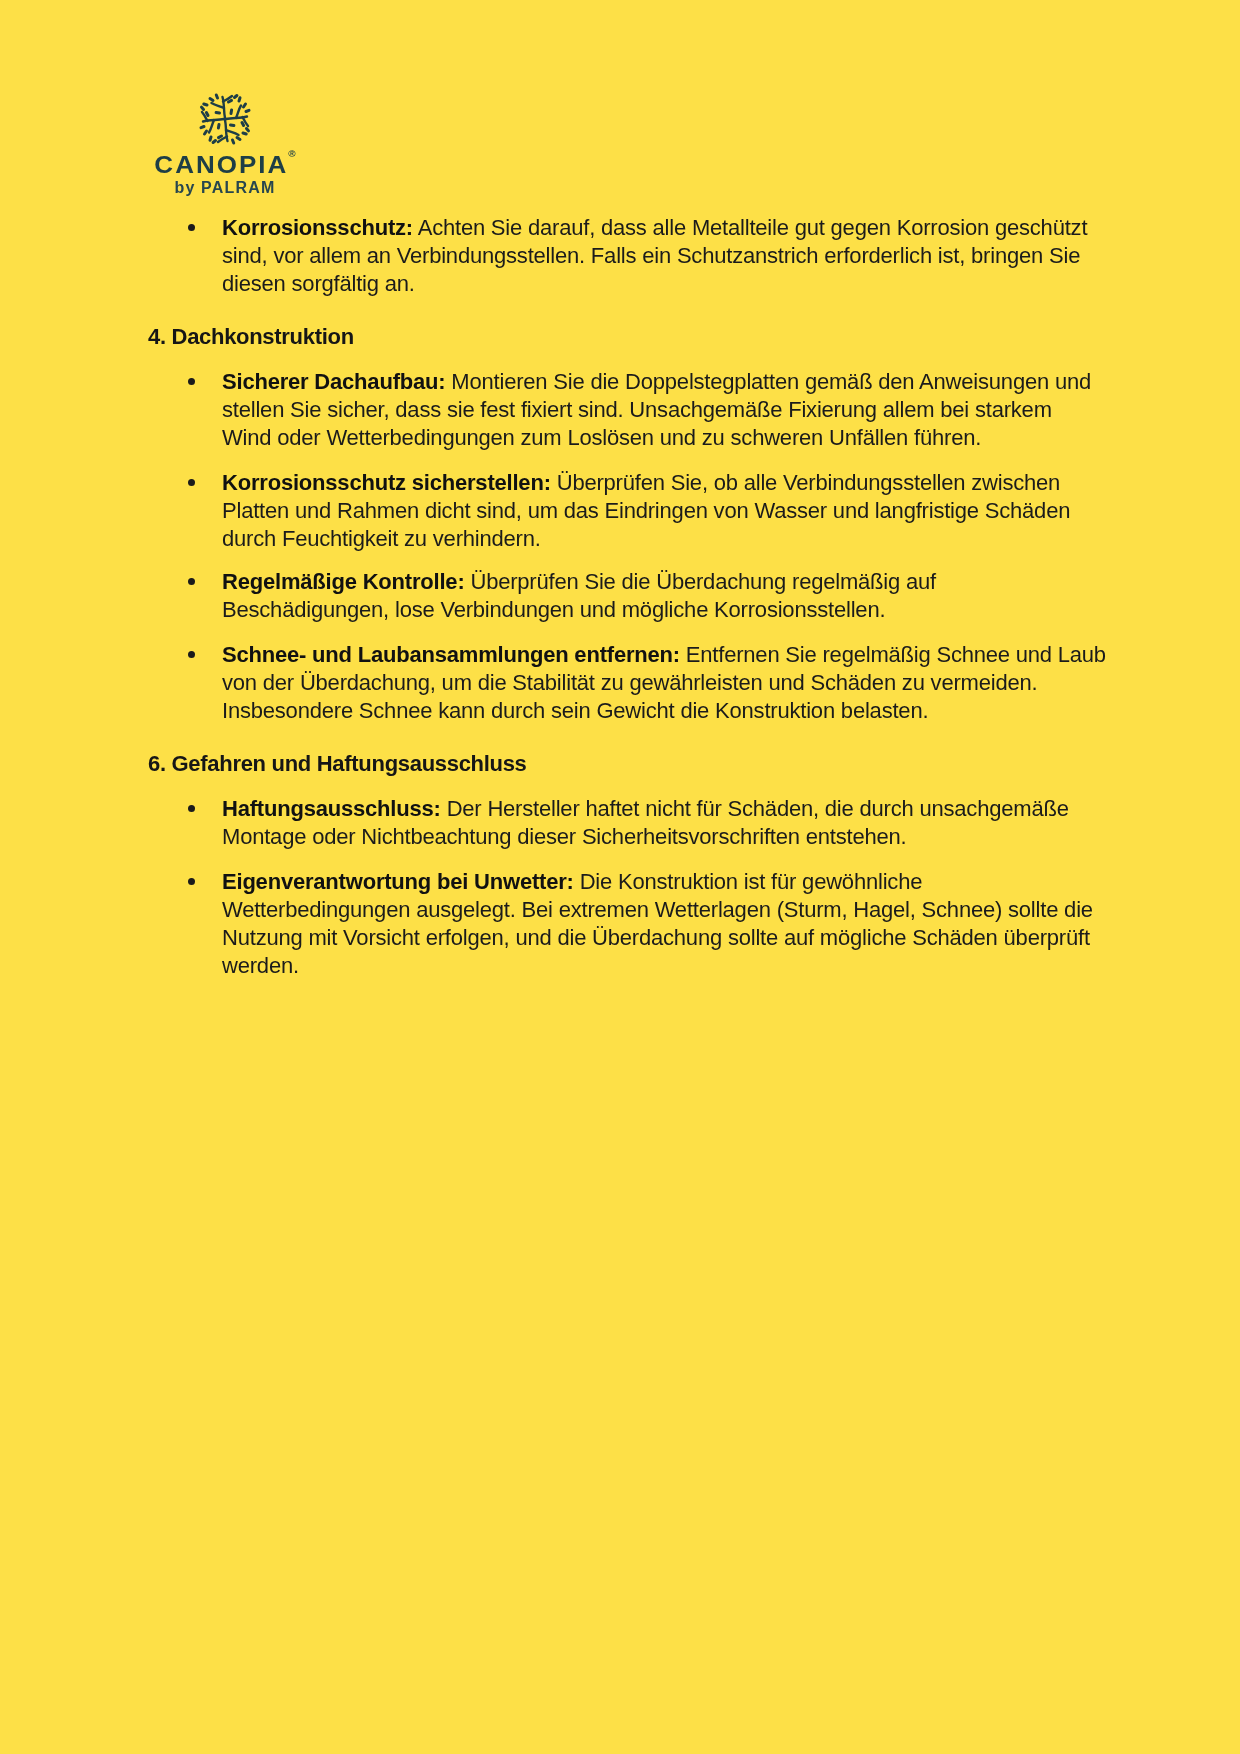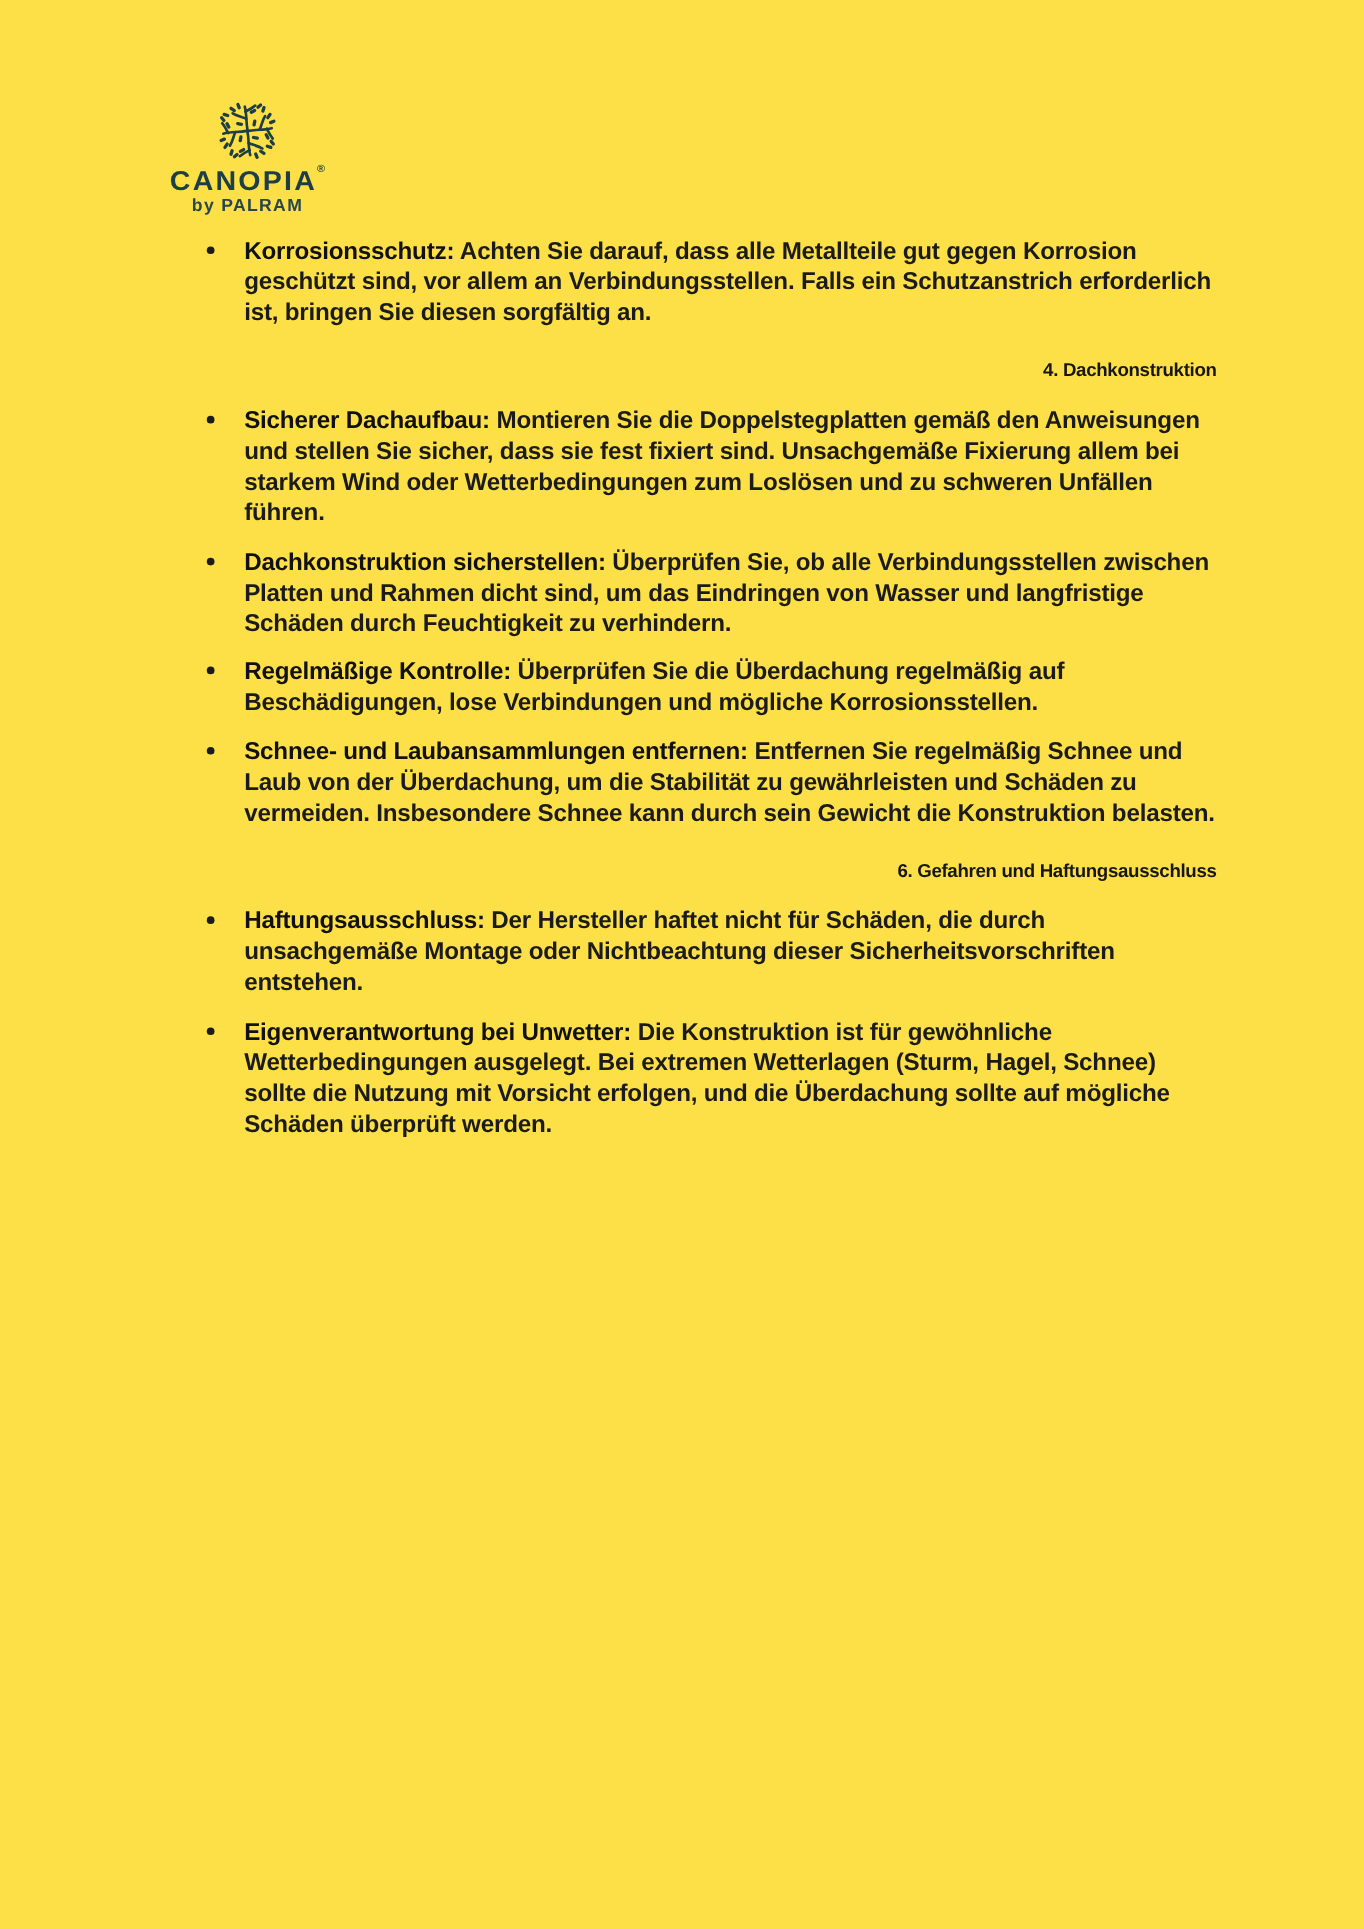--- a/index.html
+++ b/index.html
@@ -47,33 +47,31 @@
     font-size: 16px;
     font-weight: bold;
     letter-spacing: 1.2px;
     color: #27464e;
     line-height: 1;
   }
 
   
   .doc { font-size: 22px; line-height: 28px; letter-spacing: -0.2px; }
   .doc h2 {
-    font-size: 17px;
+    font-size: 22px;
     line-height: 33px;
     font-weight: bold;
     color: #161616;
     margin: 22px 0 15px -2px;
     letter-spacing: -0.3px;
-    text-align: right;
   }
   .doc ul {
     list-style: none;
     margin: 14px 0 15px 0;
     padding: 0 0 0 72px;
-    font-weight: bold;
   }
   .doc ul.first { margin-top: 0; }
   .doc li { position: relative; margin: 0; }
   .doc li + li { margin-top: 17px; }
   .doc li::before {
     content: "";
     position: absolute;
     left: -34px;
     top: 10px;
     width: 7px;
@@ -122,21 +120,21 @@
       </li>
     </ul>
 
     <h2>4. Dachkonstruktion</h2>
     <ul>
       <li>
         <b>Sicherer Dachaufbau:</b>
         <span>Montieren Sie die Doppelstegplatten gemäß den Anweisungen und stellen Sie sicher, dass sie fest fixiert sind. Unsachgemäße Fixierung allem bei starkem Wind oder Wetterbedingungen zum Loslösen und zu schweren Unfällen führen.</span>
       </li>
       <li>
-        <b>Dachkonstruktion sicherstellen:</b>
+        <b>Korrosionsschutz sicherstellen:</b>
         <span>Überprüfen Sie, ob alle Verbindungsstellen zwischen Platten und Rahmen dicht sind, um das Eindringen von Wasser und langfristige Schäden durch Feuchtigkeit zu verhindern.</span>
       </li>
     </ul>
 
     <ul>
       <li>
         <b>Regelmäßige Kontrolle:</b>
         <span>Überprüfen Sie die Überdachung regelmäßig auf Beschädigungen, lose Verbindungen und mögliche Korrosionsstellen.</span>
       </li>
       <li>

